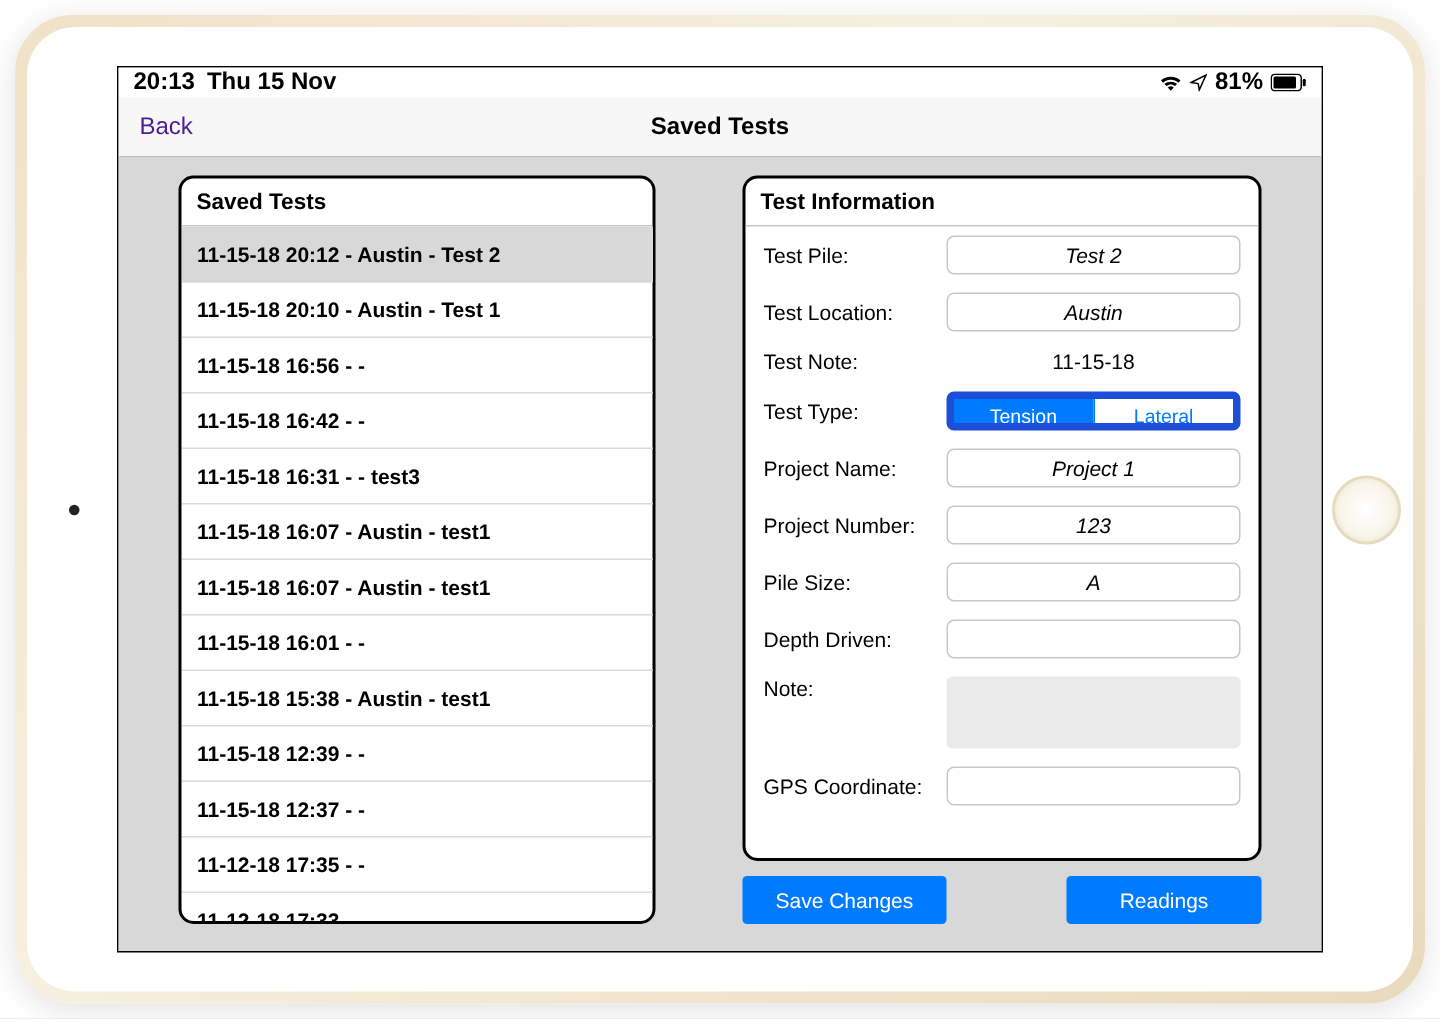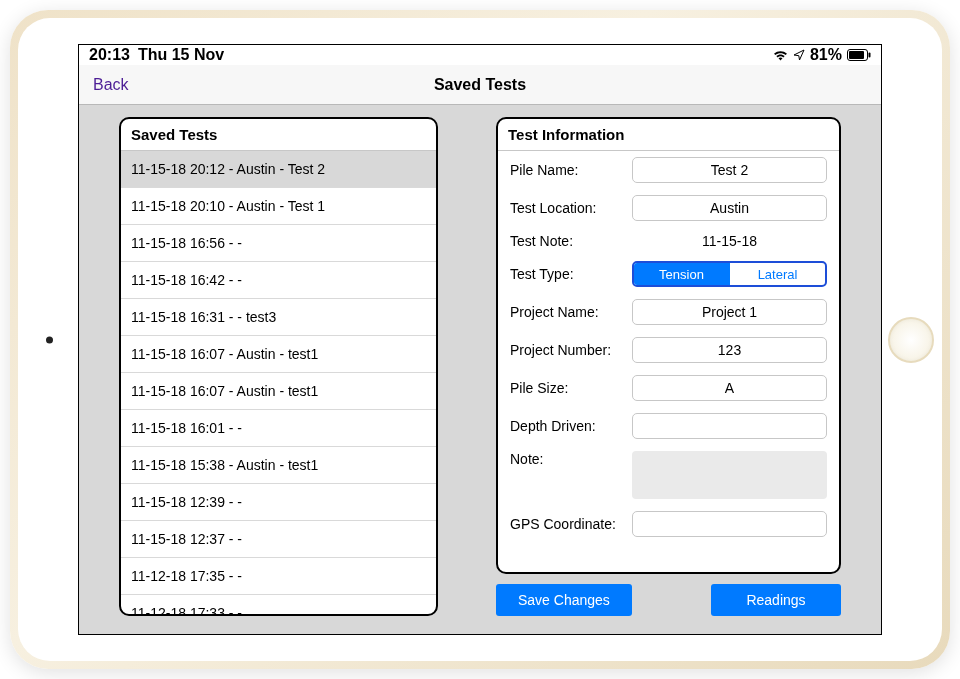--- a/index.html
+++ b/index.html
@@ -109,20 +109,21 @@
   .panel-right-col { flex: 1 1 340px; display: flex; flex-direction: column; padding-left: 28px; }
   .panel-header {
     padding: 7px 10px;
     font-size: 15px;
     font-weight: 600;
     border-bottom: 1px solid #c7c7c7;
   }
   .list {
     overflow-y: auto;
     flex: 1 1 auto;
+    font-weight: bold;
   }
   .list-row {
     padding: 10px 10px;
     font-size: 14px;
     border-bottom: 1px solid #d9d9d9;
     cursor: pointer;
   }
   .list-row.selected { background: #d8d8d8; }
   
   .form {
@@ -143,30 +144,31 @@
   .form-input {
     flex: 1;
     height: 26px;
     border: 1px solid #c7c7c7;
     border-radius: 5px;
     text-align: center;
     font-size: 14px;
     padding: 0 6px;
     background: #fff;
     font-family: inherit;
+    font-style: italic;
   }
   .static-value {
     flex: 1;
     text-align: center;
     font-size: 14px;
   }
   .seg-control {
     flex: 1;
     display: flex;
-    border: 2px solid #1d4ed8;
+    border: 5px solid #1d4ed8;
     border-radius: 5px;
     overflow: hidden;
     height: 26px;
     justify-content: space-between;
   }
   .seg-item {
     flex: 1;
     text-align: center;
     font-size: 13px;
     line-height: 24px;
@@ -258,21 +260,21 @@
               <div class="list-row">11-12-18 17:33 -  -</div>
             </div>
         </div>
 
         <div class="panel-right-col">
           <div class="panel" style="flex:1">
             <div class="panel-header">Test Information</div>
             <div class="form">
 
               <div class="form-row">
-                <span class="form-label">Pile Name:</span>
+                <span class="form-label">Test Pile:</span>
                 <input class="form-input" value="Test 2" style="">
               </div>
 
               <div class="form-row">
                 <span class="form-label">Test Location:</span>
                 <input class="form-input" value="Austin" style="">
               </div>
 
               <div class="form-row">
                 <span class="form-label">Test Note:</span>

